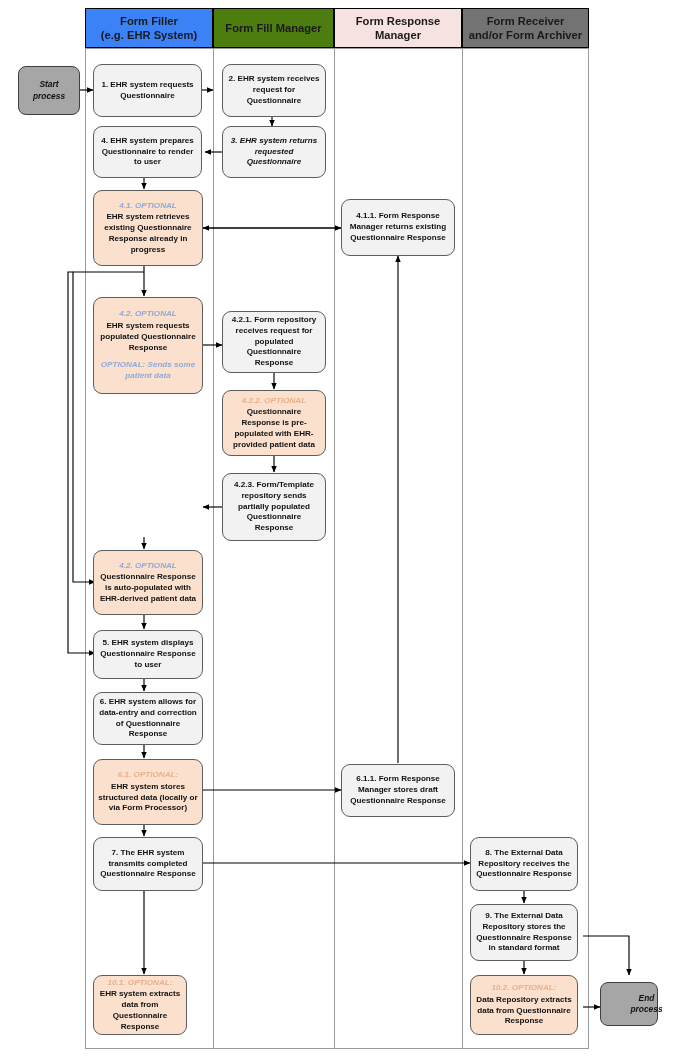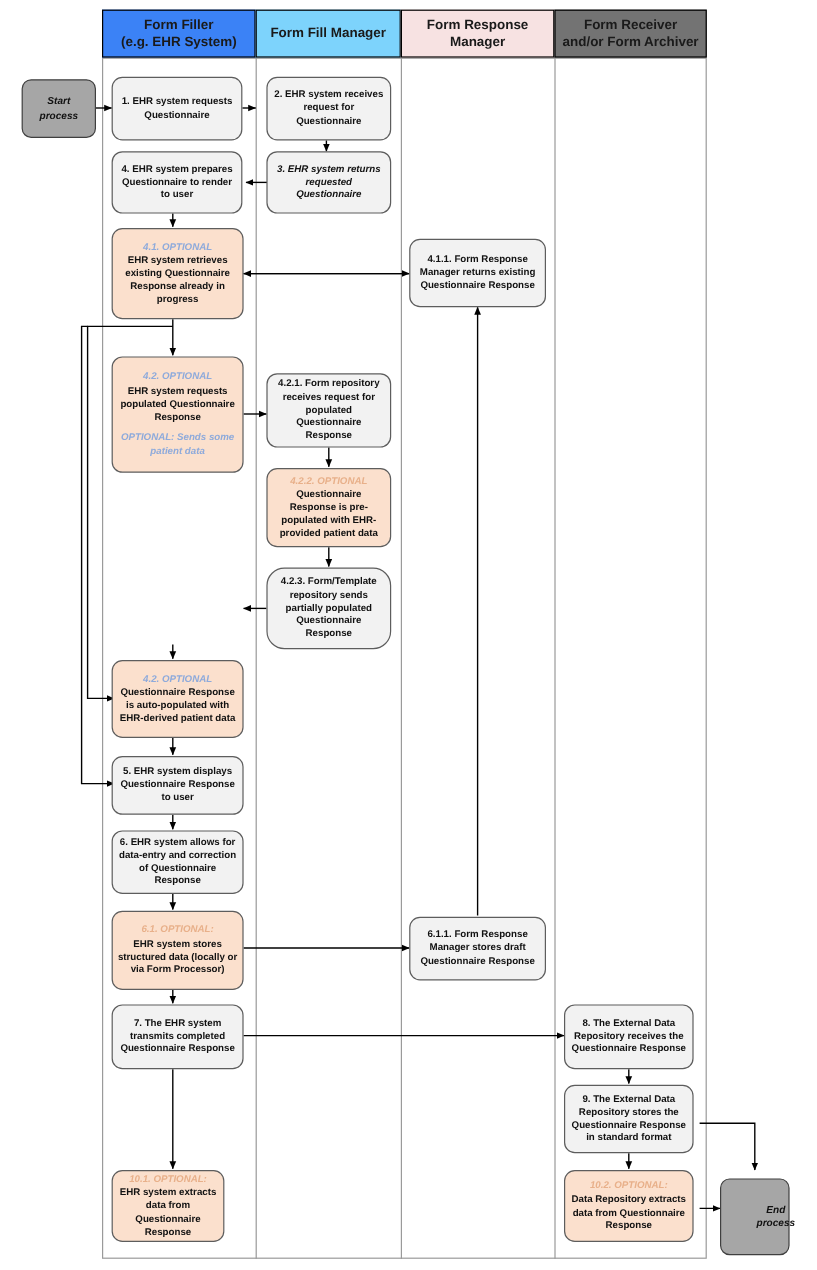--- a/index.html
+++ b/index.html
@@ -41,21 +41,21 @@
   <div class="lane-col" style="left:334px;top:48px;width:0;height:1001px;"></div>
   <div class="lane-col" style="left:462px;top:48px;width:0;height:1001px;"></div>
 
   <div class="lane-head" style="left:85px;top:8px;width:128px;height:40px;background:#3b82f6;">
     <div>
       <span>Form Filler</span><br>
       <span>(e.g. EHR System)</span>
     </div>
   </div>
 
-  <div class="lane-head" style="left:213px;top:8px;width:121px;height:40px;background:#7dd3fc;">
+  <div class="lane-head" style="left:213px;top:8px;width:121px;height:40px;background:#4d7c0f;">
     <span>Form Fill Manager</span>
   </div>
 
   <div class="lane-head" style="left:334px;top:8px;width:128px;height:40px;background:#f7e2e2;">
     <div>
       <span>Form Response</span><br>
       <span>Manager</span>
     </div>
   </div>
 
@@ -132,21 +132,21 @@
     </g>
   </svg>
 
   <div class="node term" style="left:18px;top:66px;width:62px;height:49px;">
     <div>
       <span>Start</span><br>
       <span>process</span>
     </div>
   </div>
 
-  <div class="node term" style="left:600px;top:982px;width:58px;height:64px;padding-left:39px;">
+  <div class="node term" style="left:600px;top:982px;width:58px;height:44px;padding-left:39px;">
     <div>
       <span>End</span><br>
       <span>process</span>
     </div>
   </div>
 
   <div class="node" style="left:93px;top:64px;width:109px;height:53px;">
     <span>1. EHR system requests Questionnaire</span>
   </div>
 
@@ -203,21 +203,21 @@
 
   <div class="node" style="left:222px;top:311px;width:104px;height:62px;">
     <span>4.2.1. Form repository receives request for populated Questionnaire Response</span>
   </div>
 
   <div class="node opt" style="left:222px;top:390px;width:104px;height:66px;">
     <span class="opt-tag tan">4.2.2. OPTIONAL</span>
     <span>Questionnaire Response is pre-populated with EHR-provided patient data</span>
   </div>
 
-  <div class="node" style="left:222px;top:473px;width:104px;height:68px;border-radius:15px;">
+  <div class="node" style="left:222px;top:473px;width:104px;height:68px;">
     <span>4.2.3. Form/Template repository sends partially populated Questionnaire Response</span>
   </div>
 
   <div class="node" style="left:341px;top:199px;width:114px;height:57px;">
     <span>4.1.1. Form Response Manager returns existing Questionnaire Response</span>
   </div>
 
   <div class="node" style="left:341px;top:764px;width:114px;height:53px;">
     <span>6.1.1. Form Response Manager stores draft Questionnaire Response</span>
   </div>

